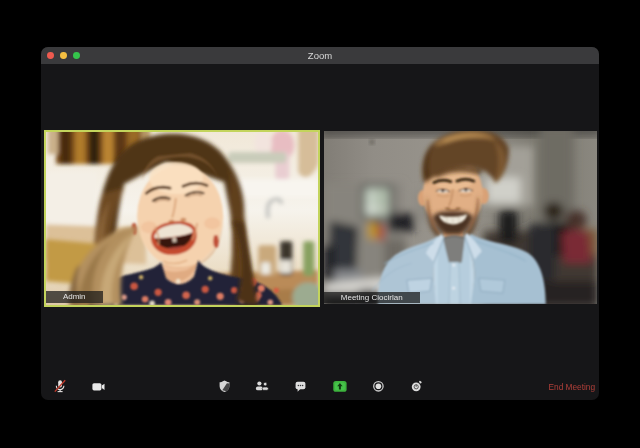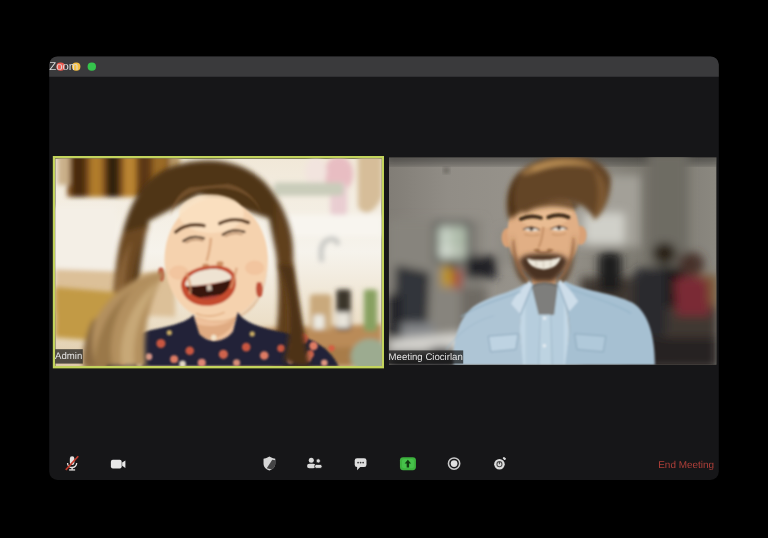--- a/index.html
+++ b/index.html
@@ -1,23 +1,23 @@
 <!DOCTYPE html>
 <html><head>
 <meta charset="utf-8">
 <style>
 html,body{margin:0;padding:0;width:640px;height:448px;background:#000;overflow:hidden;position:relative;font-family:"Liberation Sans",sans-serif}
 *{box-sizing:border-box}
 .win{position:absolute;left:41px;top:47px;width:558px;height:353px;background:#161618;border-radius:7px}
 .tb{position:absolute;left:41px;top:47px;width:558px;height:16.6px;background:#3a3a3c;border-radius:7px 7px 0 0}
 .lt{position:absolute;top:52.2px;width:6.8px;height:6.8px;border-radius:50%}
-.title{position:absolute;left:41px;top:47px;width:558px;height:16.6px;line-height:17px;font-size:9.5px;color:#d9d9d9}
+.title{position:absolute;left:41px;top:47px;width:558px;height:16.6px;line-height:17px;text-align:center;font-size:9.5px;color:#d9d9d9}
 .tileL{position:absolute;left:43.6px;top:129.5px;width:276.3px;height:177.3px;border:2.3px solid #c3d45c;background:#000}
 .tileR{position:absolute;left:323.8px;top:131.2px;width:273.7px;height:173.2px;background:#000}
-.nametag{position:absolute;background:rgba(24,24,24,0.72);color:#e4e4e4;font-size:8px;line-height:11.6px;padding:0 0;z-index:5}
+.nametag{position:absolute;background:rgba(24,24,24,0.72);color:#e4e4e4;font-size:8px;line-height:11.6px;padding:0 17px;z-index:5}
 .tileL svg,.tileR svg{display:block;width:100%;height:100%}
 </style>
 </head>
 <body>
 <div class="win"></div>
 <div class="tb"></div>
 <div class="lt" style="left:46.9px;background:#ee5a4f"></div>
 <div class="lt" style="left:59.9px;background:#f5bf42"></div>
 <div class="lt" style="left:72.9px;background:#35c44c"></div>
 <div class="title">Zoom</div>

